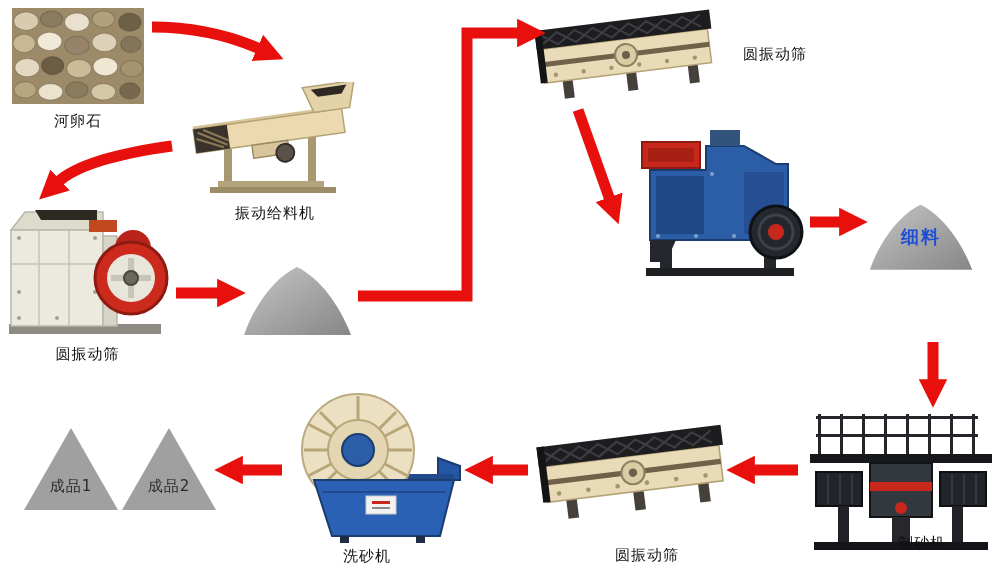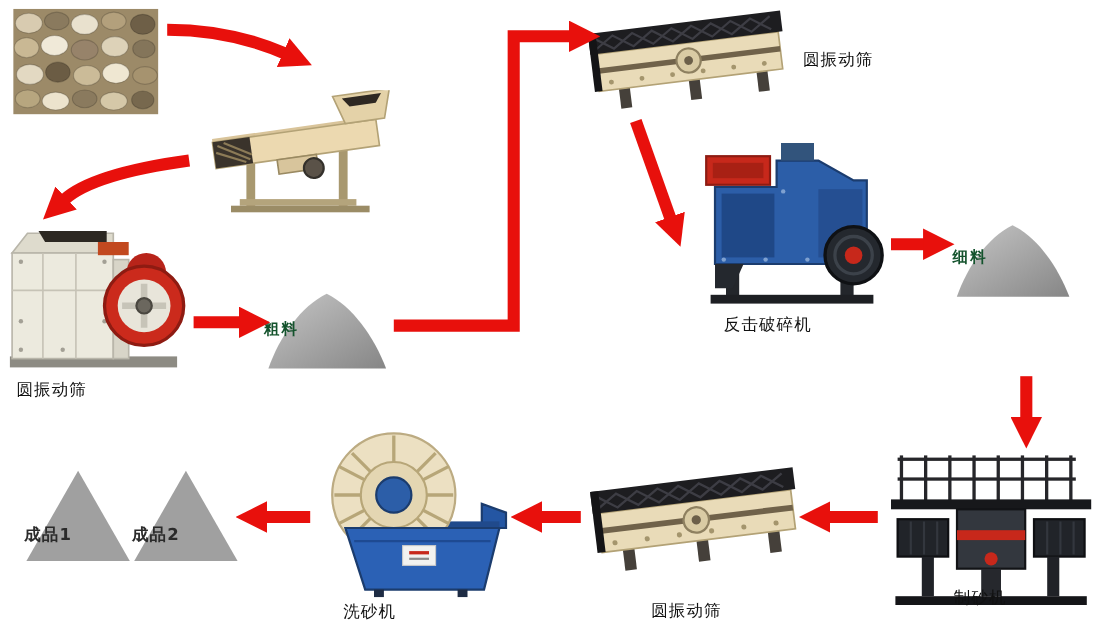--- a/index.html
+++ b/index.html
@@ -3,25 +3,25 @@
 <meta charset="utf-8">
 <style>
   html,body{margin:0;padding:0;background:#fff;}
   .canvas{
     position:relative;width:1000px;height:582px;background:#ffffff;overflow:hidden;
     font-family:"DejaVu Sans","Liberation Sans",sans-serif;
   }
   .node{position:absolute;}
   .node svg{display:block;width:100%;height:100%;}
   .node-label{
-    position:absolute;font-size:15px;color:#111;
+    position:absolute;text-align:center;font-size:15px;color:#111;
     line-height:1.2;letter-spacing:1px;white-space:nowrap;
   }
-  .pile-label{font-size:14px;font-weight:bold;color:#14532d;letter-spacing:2px;}
-  .product-label{font-size:15px;font-weight:bold;color:#2b2b2b;}
+  .pile-label{font-size:18px;font-weight:bold;color:#1d4ed8;letter-spacing:2px;}
+  .product-label{font-size:15px;font-weight:normal;color:#2b2b2b;}
   #arrow-layer{position:absolute;left:0;top:0;width:1000px;height:582px;pointer-events:none;}
   .arrow{fill:none;stroke:var(--accent,#e8100c);stroke-width:11;stroke-linejoin:miter;}
   .arrow-head{fill:var(--accent,#e8100c);}
 </style>
 </head>
 <body>
 
 <div class="canvas">
 
   <svg width="0" height="0" style="position:absolute" aria-hidden="true">
@@ -80,20 +80,21 @@
           <ellipse cx="92" cy="58" rx="12" ry="9" fill="#efe7d2"></ellipse>
         <ellipse cx="118" cy="60" rx="11" ry="8" fill="#a6936f"></ellipse>
           <ellipse cx="13" cy="81" rx="11" ry="8" fill="#b7a67f"></ellipse>
         <ellipse cx="38" cy="83" rx="12" ry="8" fill="#ece3cd"></ellipse>
           <ellipse cx="64" cy="81" rx="11" ry="8" fill="#8a7a5e"></ellipse>
         <ellipse cx="90" cy="83" rx="12" ry="8" fill="#d5c8a8"></ellipse>
           <ellipse cx="116" cy="82" rx="10" ry="8" fill="#77684e"></ellipse>
       </g>
     </svg>
   </div>
+  <div class="node-label" style="left:12px;top:112px;width:132px">河卵石</div>
 
   <div class="node" style="left:180px;top:82px;width:190px;height:118px">
     <svg viewBox="0 0 190 118">
       <rect x="44" y="64" width="8" height="42" fill="#a8986f"></rect>
       <rect x="128" y="50" width="8" height="56" fill="#a8986f"></rect>
       <rect x="38" y="99" width="106" height="6" fill="#b4a47c"></rect>
       <rect x="30" y="105" width="126" height="6" fill="#9b8c66"></rect>
       <g transform="rotate(-8 95 48)">
         <rect x="14" y="33" width="150" height="6" fill="#d9c49a"></rect>
         <rect x="14" y="36" width="150" height="24" fill="#ecd9b0" stroke="#b3a276" stroke-width="1.5"></rect>
@@ -101,20 +102,21 @@
         <line x1="18" y1="40" x2="46" y2="56" stroke="#8c7b57" stroke-width="2"></line>
         <line x1="24" y1="38" x2="48" y2="52" stroke="#8c7b57" stroke-width="2"></line>
         <line x1="16" y1="46" x2="42" y2="58" stroke="#8c7b57" stroke-width="2"></line>
         <polygon points="128,10 180,10 172,36 136,36" fill="#e4d2a8" stroke="#b3a276" stroke-width="1.5"></polygon>
         <polygon points="136,13 172,13 166,21 142,21" fill="#2e2822"></polygon>
         <rect x="70" y="60" width="36" height="13" fill="#d8c59c" stroke="#9a8a62" stroke-width="1.5"></rect>
         <circle cx="102" cy="72" r="9" fill="#5a5248" stroke="#33302b" stroke-width="2"></circle>
       </g>
     </svg>
   </div>
+  <div class="node-label" style="left:195px;top:204px;width:160px">振动给料机</div>
 
   <div class="node" style="left:5px;top:192px;width:165px;height:150px">
     <svg viewBox="0 0 165 150">
       <rect x="4" y="132" width="152" height="10" fill="#8d8b83"></rect>
       <polygon points="20,20 98,20 98,38 6,38" fill="#dedbcd" stroke="#b9b6aa" stroke-width="1.5"></polygon>
       <polygon points="30,18 92,18 92,28 36,28" fill="#2c2822"></polygon>
       <rect x="6" y="38" width="92" height="96" fill="#eceade" stroke="#b9b6aa" stroke-width="1.5"></rect>
       <line x1="6" y1="72" x2="98" y2="72" stroke="#c6c3b6" stroke-width="1.5"></line>
       <line x1="34" y1="38" x2="34" y2="134" stroke="#c6c3b6" stroke-width="1.5"></line>
       <line x1="64" y1="38" x2="64" y2="134" stroke="#c6c3b6" stroke-width="1.5"></line>
@@ -137,21 +139,20 @@
       <circle cx="126" cy="86" r="7" fill="#6b675e" stroke="#4a4740" stroke-width="2"></circle>
     </svg>
   </div>
   <div class="node-label" style="left:15px;top:345px;width:145px">圆振动筛</div>
 
   <div class="node" style="left:240px;top:258px;width:115px;height:78px">
     <svg viewBox="0 0 115 78">
         <use href="#sym-pile"></use>
       </svg>
   </div>
-  <div class="node-label pile-label" style="left:240px;top:292px;width:115px">粗料</div>
 
   <div class="node" style="left:534px;top:5px;width:185px;height:112px">
     <svg viewBox="0 0 185 112">
         <use href="#sym-screen"></use>
       </svg>
   </div>
   <div class="node-label" style="left:730px;top:45px;width:90px">圆振动筛</div>
 
   <div class="node" style="left:636px;top:112px;width:170px;height:170px">
     <svg viewBox="0 0 170 170">
@@ -167,21 +168,20 @@
       <circle cx="22" cy="124" r="2" fill="#7fa1d0"></circle>
         <circle cx="60" cy="124" r="2" fill="#7fa1d0"></circle>
       <circle cx="98" cy="124" r="2" fill="#7fa1d0"></circle>
         <circle cx="76" cy="62" r="2" fill="#7fa1d0"></circle>
       <polygon points="14,128 40,128 30,150 14,150" fill="#24282e"></polygon>
       <circle cx="140" cy="120" r="26" fill="#24282e" stroke="#0f1114" stroke-width="3"></circle>
       <circle cx="140" cy="120" r="17" fill="none" stroke="#3c424a" stroke-width="3"></circle>
       <circle cx="140" cy="120" r="8" fill="#c7281b"></circle>
     </svg>
   </div>
-  <div class="node-label" style="left:658px;top:286px;width:140px">反击破碎机</div>
 
   <div class="node" style="left:866px;top:196px;width:110px;height:75px">
     <svg viewBox="0 0 115 78">
         <use href="#sym-pile"></use>
       </svg>
   </div>
   <div class="node-label pile-label" style="left:866px;top:226px;width:110px">细料</div>
 
   <div class="node" style="left:804px;top:396px;width:195px;height:155px">
     <svg viewBox="0 0 195 155">

